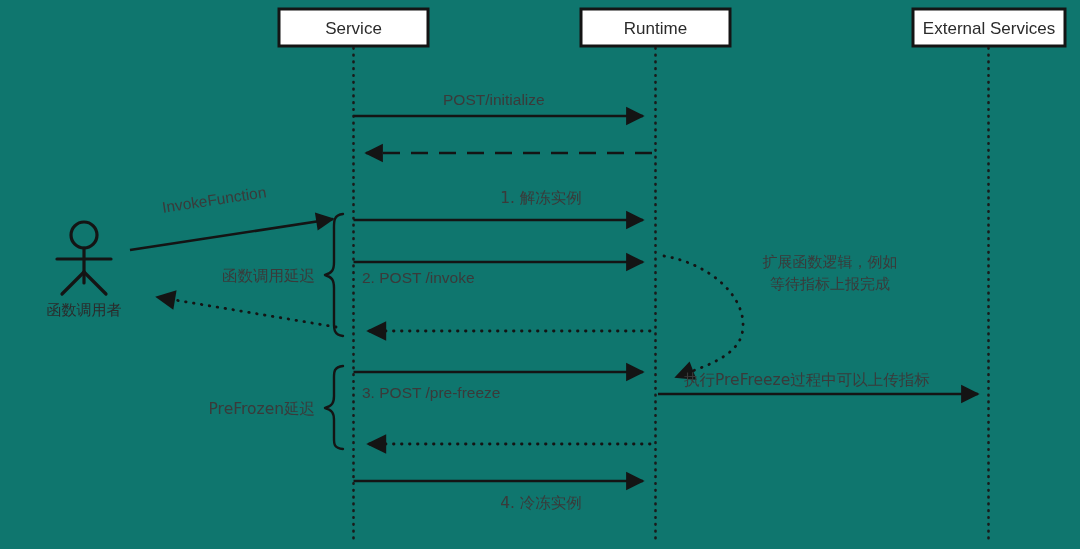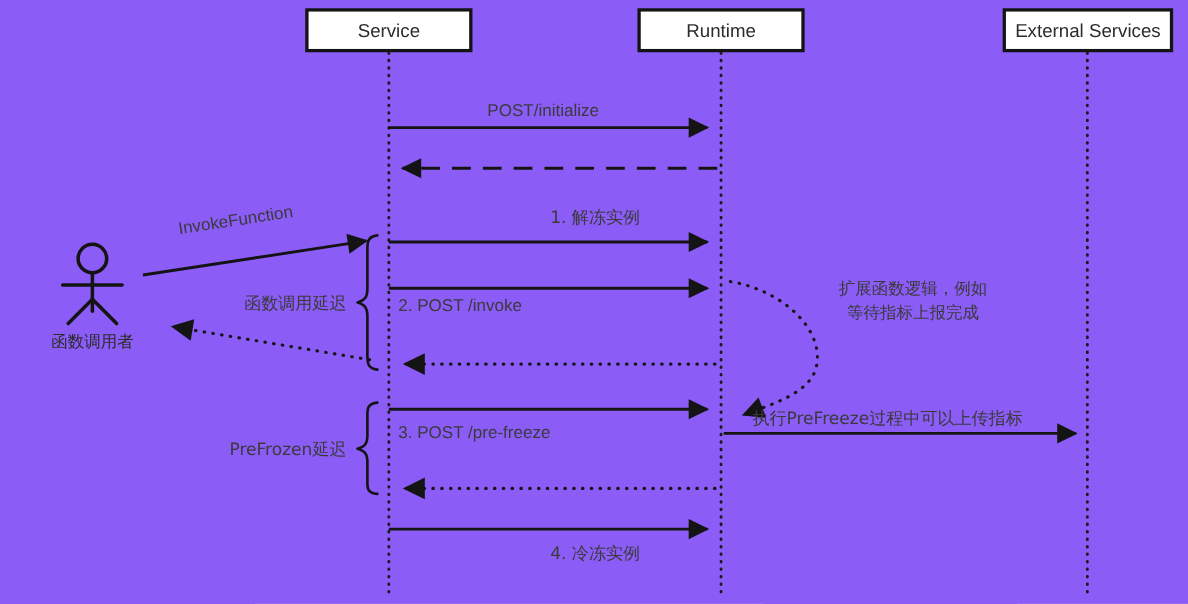--- a/index.html
+++ b/index.html
@@ -4,21 +4,21 @@
 <style>
   html, body {
     margin: 0;
     padding: 0;
     background: #ffffff;
   }
   #diagram-root {
     position: relative;
     width: 1080px;
     height: 549px;
-    background: #8b5cf6;
+    background: #0f766e;
     font-family: "Liberation Sans", "DejaVu Sans", sans-serif;
     overflow: hidden;
   }
   #seq-svg {
     position: absolute;
     left: 0;
     top: 0;
     width: 1080px;
     height: 549px;
   }

